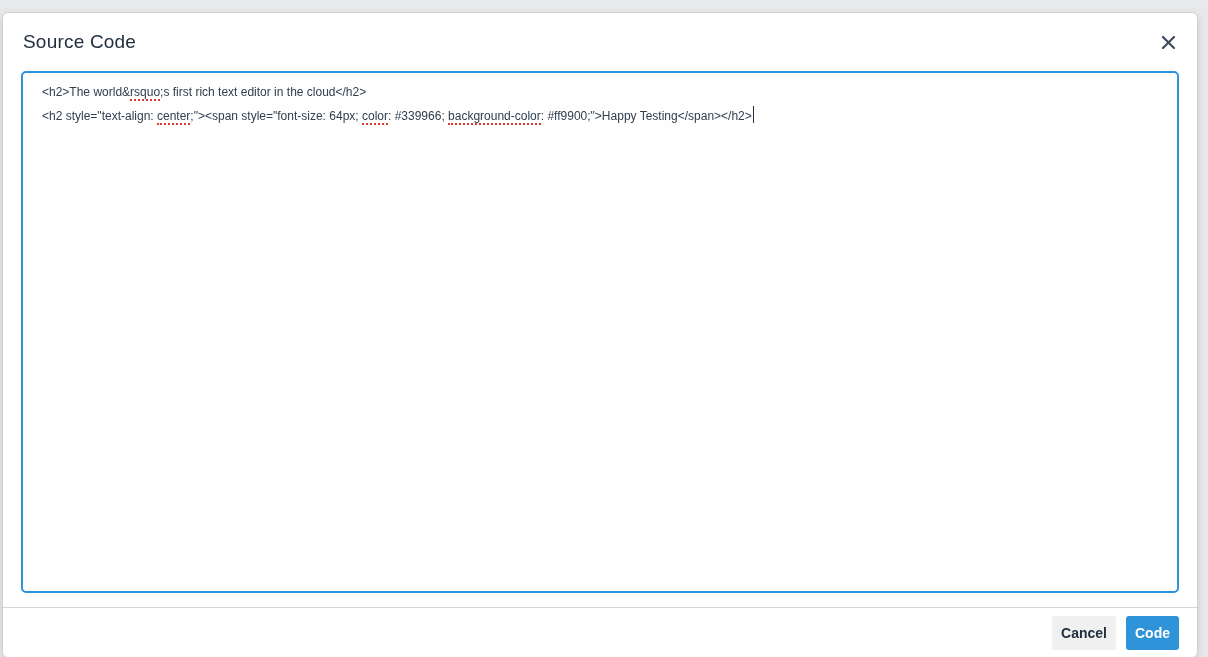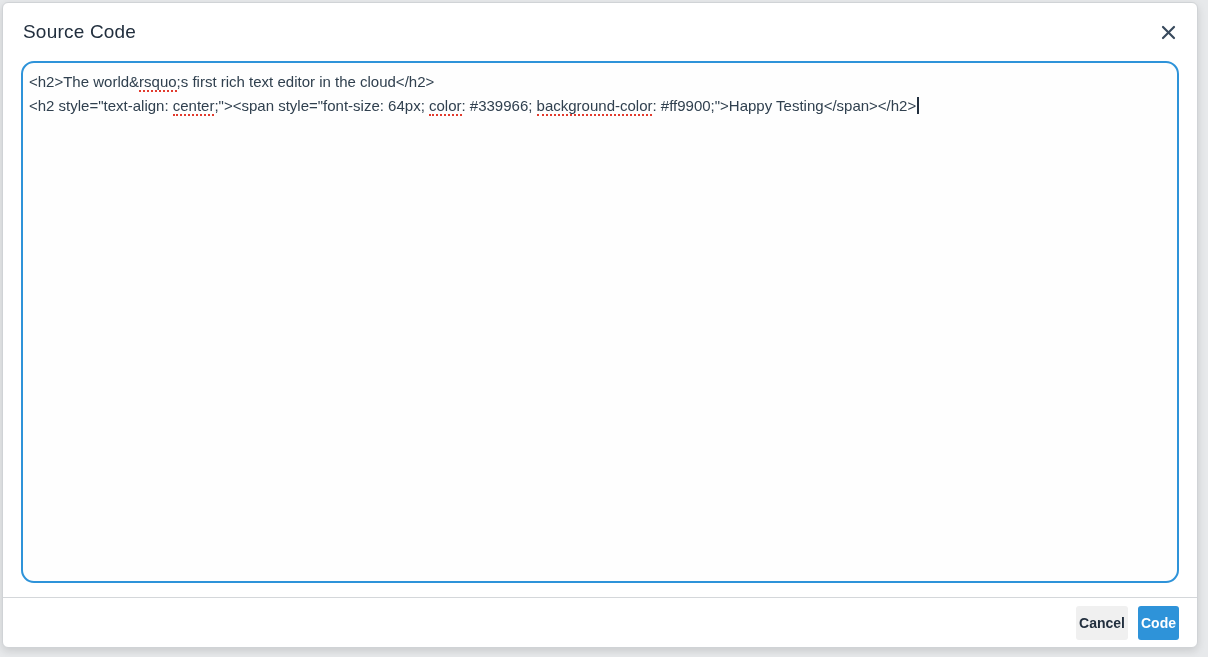--- a/index.html
+++ b/index.html
@@ -4,21 +4,21 @@
 <style>
   html,body { margin:0; padding:0; }
   body {
     width:1208px; height:657px;
     background:#e7e9eb;
     font-family:"Liberation Sans", sans-serif;
     position:relative;
     overflow:hidden;
   }
   .dialog {
-    position:absolute; left:2px; top:2px;
+    position:absolute; left:2px; top:12px;
     width:1196px; height:646px;
     box-sizing:border-box;
     background:#ffffff;
     border:1px solid #d0d3d6;
     border-radius:6px;
     box-shadow:0 3px 9px rgba(0,0,0,.13);
     display:flex; flex-direction:column;
   }
   .dialog-header {
     display:flex; align-items:center; justify-content:space-between;
@@ -33,24 +33,24 @@
   .close-button {
     background:none; border:none; padding:4px; margin:0;
     cursor:pointer; display:flex; align-items:center; justify-content:center;
     border-radius:3px;
   }
   .code-editor {
     flex:1 1 auto;
     margin:0 18px;
     box-sizing:border-box;
     border:2px solid #2e93d9;
-    border-radius:13px;
+    border-radius:5px;
     background:#fefefe;
-    padding:7px 6px;
-    font-size:15px; line-height:24px;
+    padding:7px 19px;
+    font-size:12px; line-height:24px;
     color:#30404f;
     white-space:pre;
     overflow:hidden;
     cursor:text;
   }
   .code-line { white-space:pre; }
   .misspelled {
     border-bottom:2px dotted #e23b2e;
     padding-bottom:0px;
   }
@@ -67,21 +67,21 @@
     height:49px;
     border-top:1px solid #d4d7da;
     display:flex; align-items:center; justify-content:flex-end;
     gap:10px;
     padding:0 18px;
   }
   .btn {
     font-family:"Liberation Sans", sans-serif;
     font-size:14px; font-weight:700;
     border:none; border-radius:3px;
-    padding:9px 3px;
+    padding:9px 9px;
     cursor:pointer;
     line-height:16px;
   }
   .btn-cancel { background:#f0f0f0; color:#222f3e; }
   .btn-save   { background:#2e93d9; color:#ffffff; }
 </style>
 </head>
 <body>
 
 <div class="dialog">

